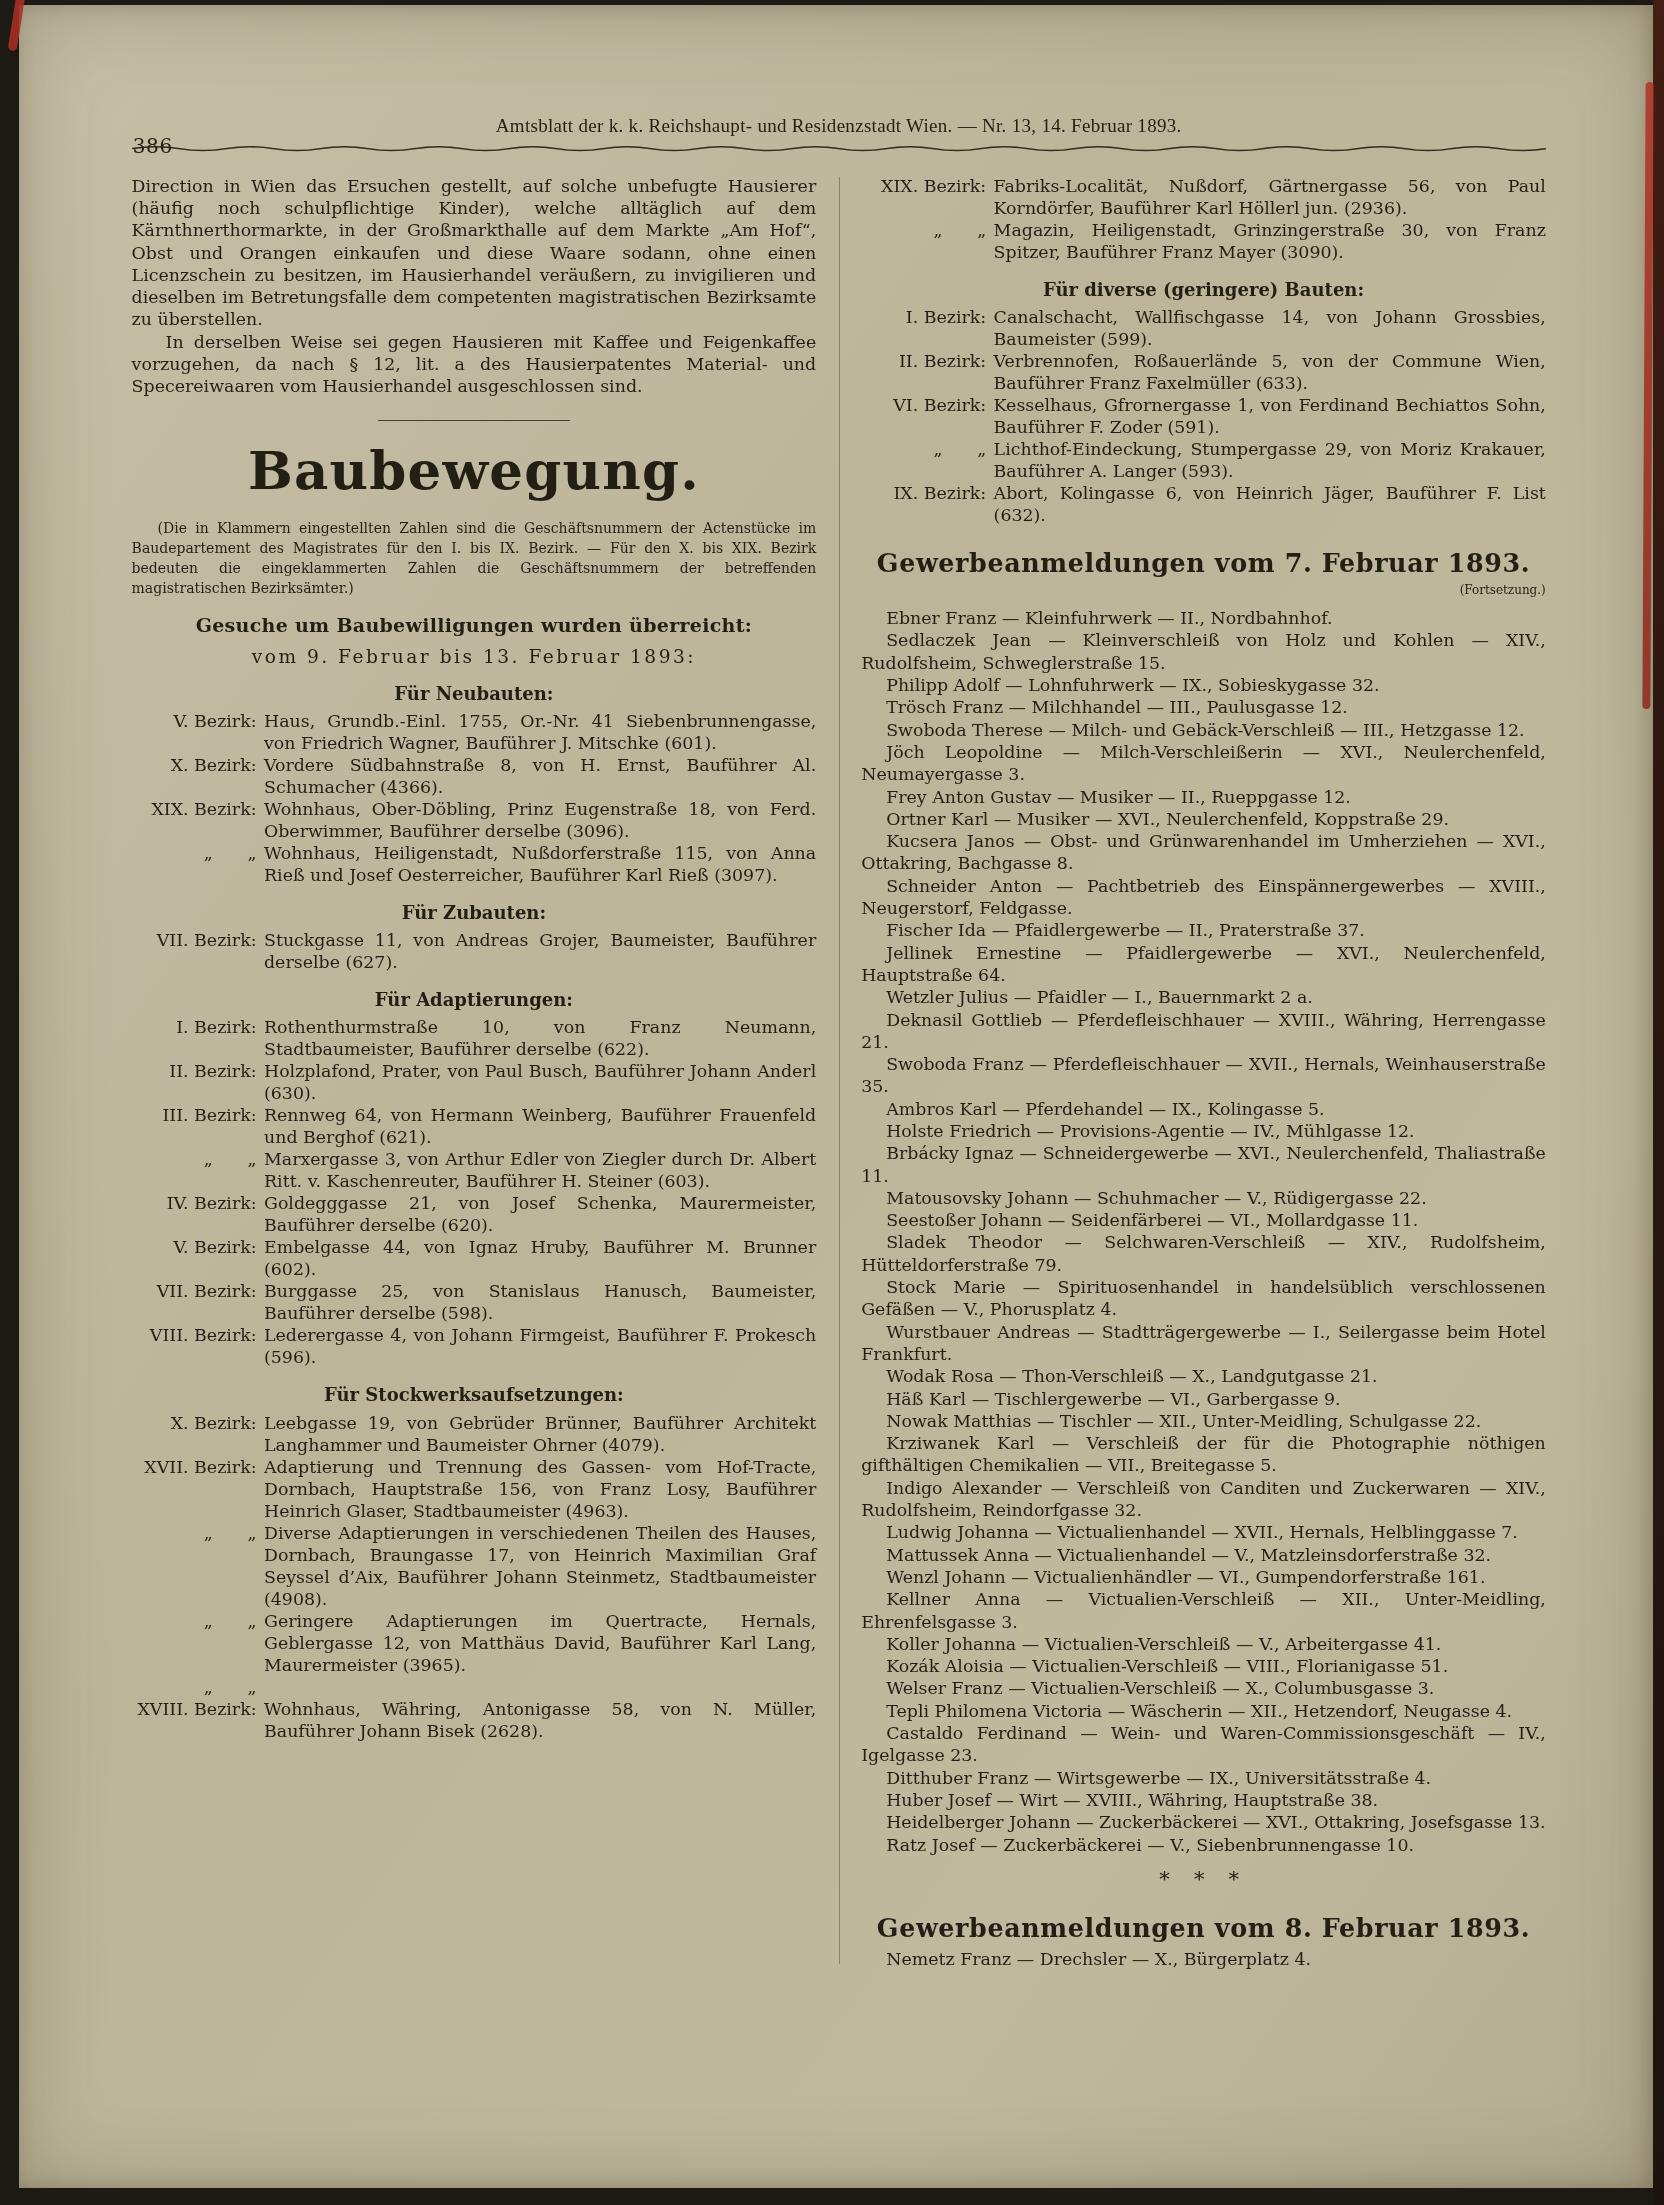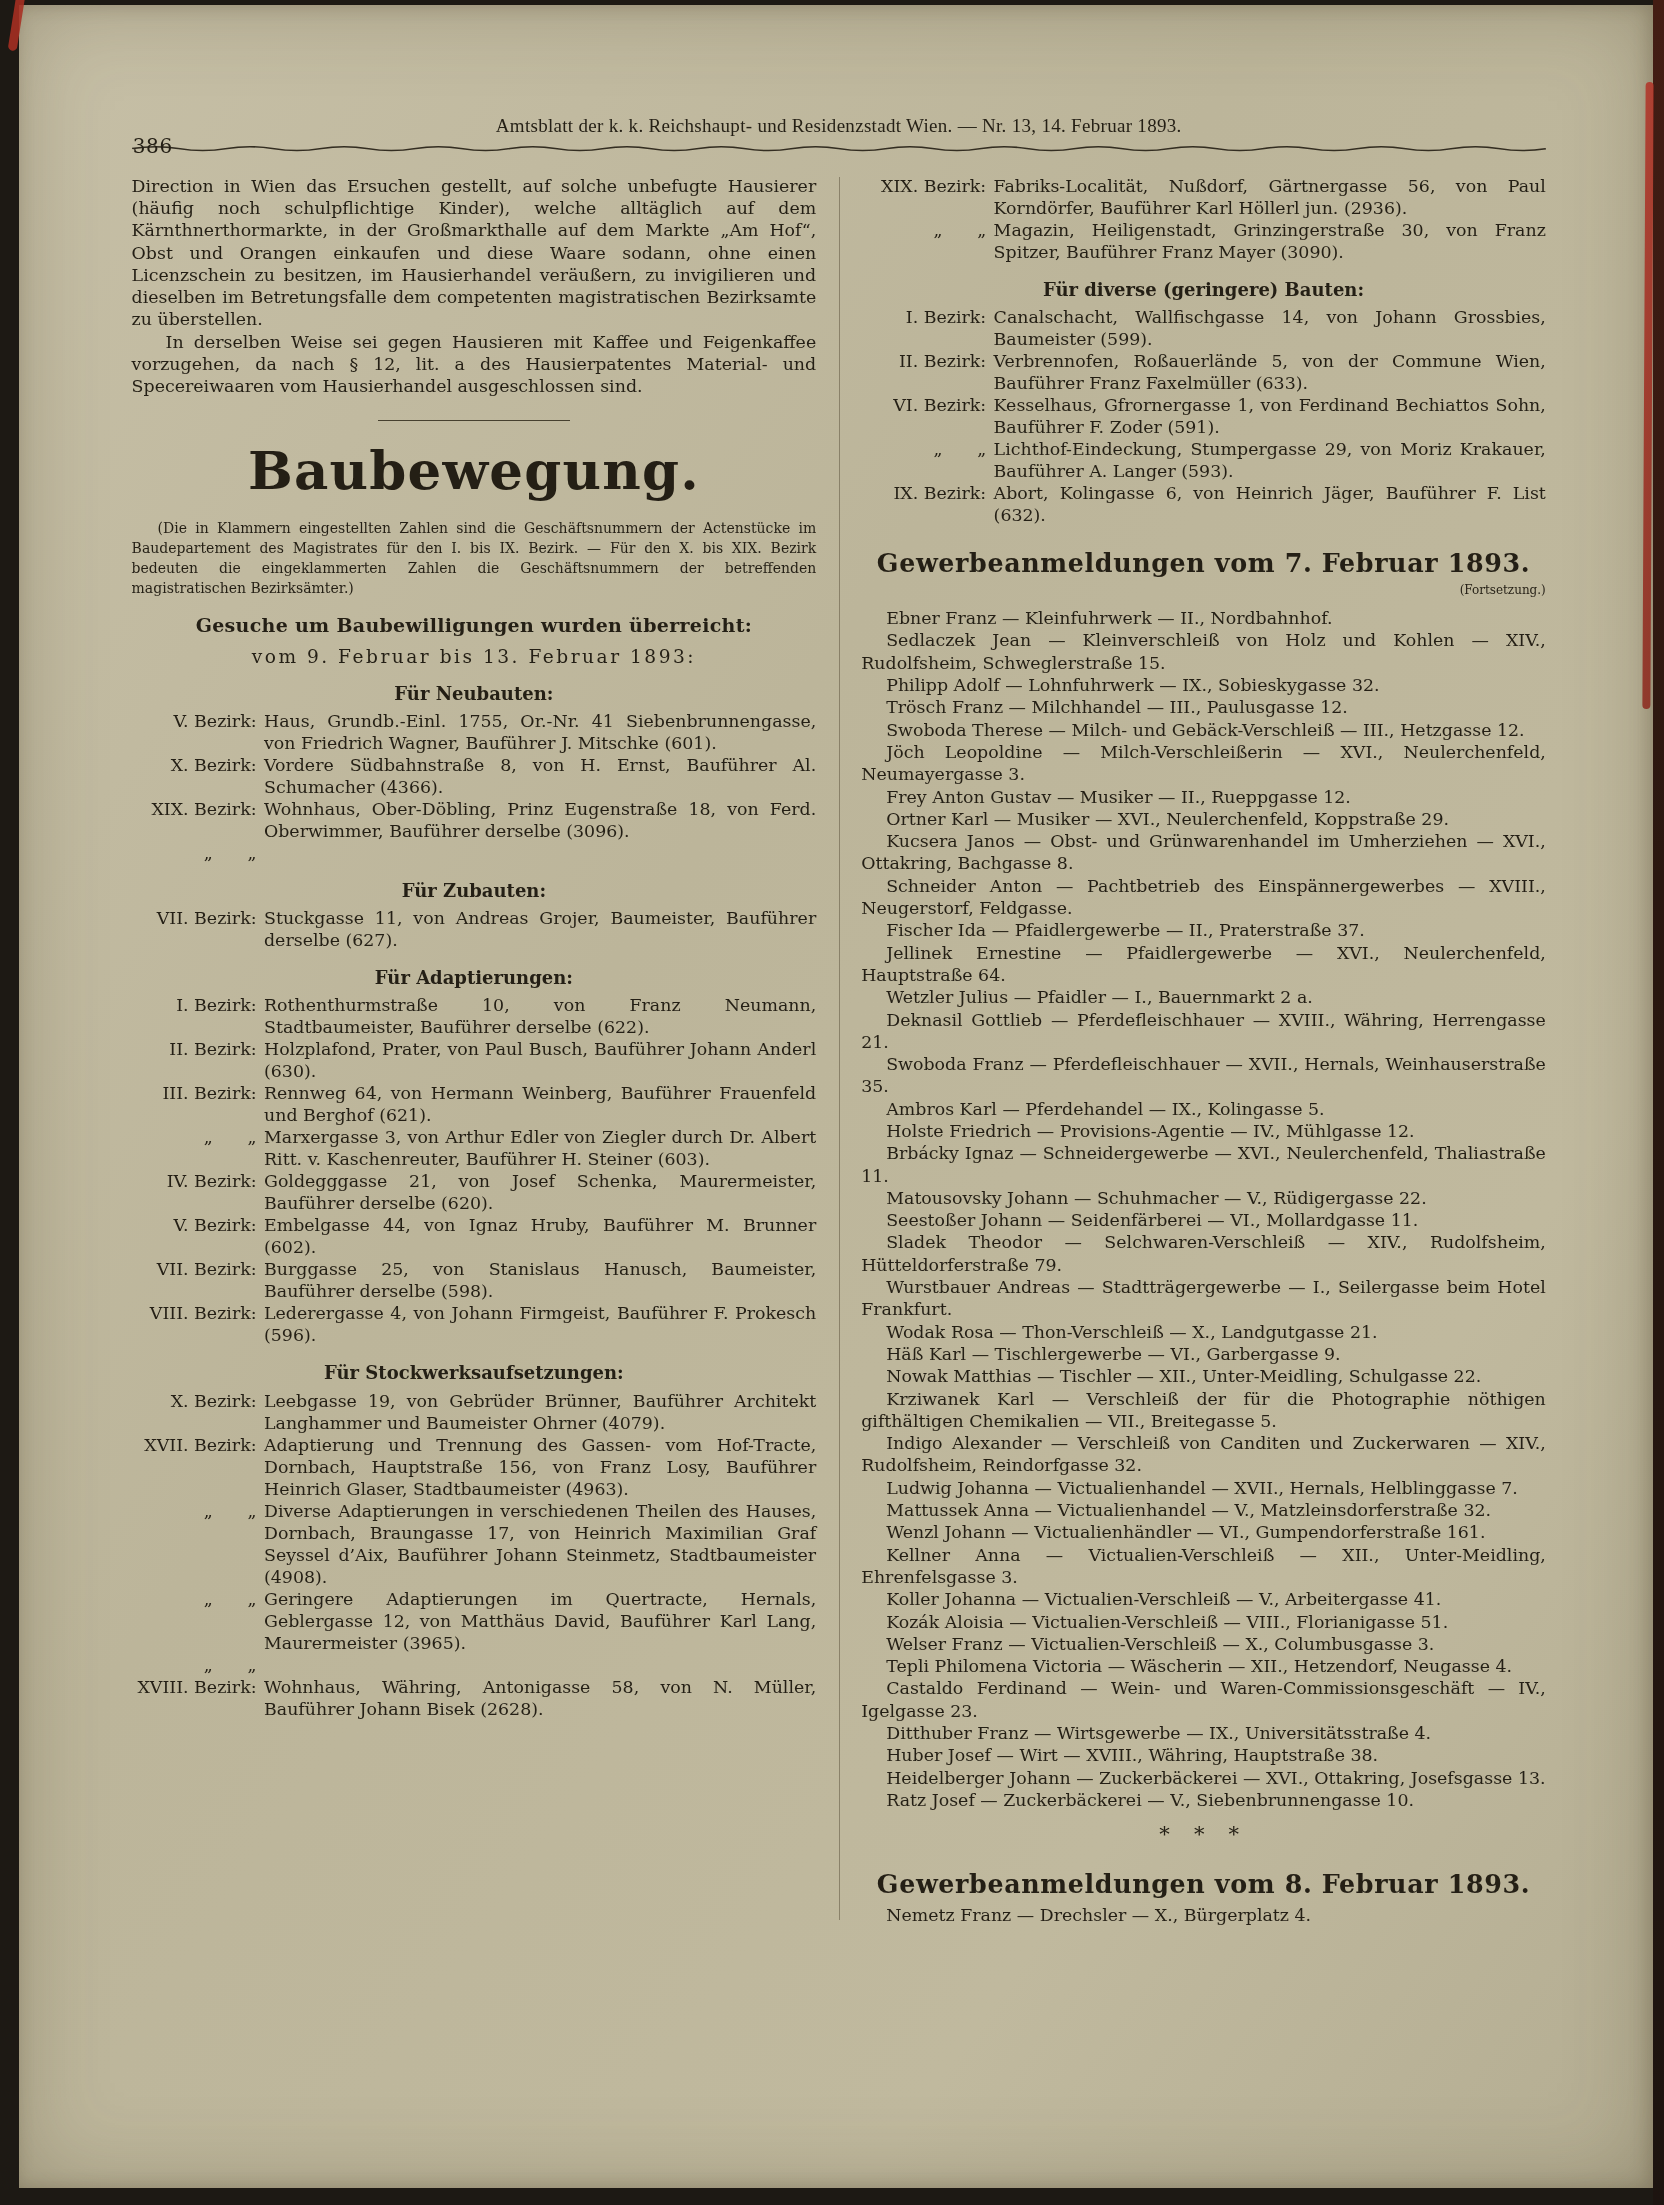--- a/index.html
+++ b/index.html
@@ -125,20 +125,21 @@
                   <span class="entry-text">Vordere Südbahnstraße 8, von H. Ernst, Bauführer Al. Schumacher (4366).</span>
                 </div>
 
                 <div class="entry">
                   <span class="entry-label">XIX. Bezirk:</span>
                   <span class="entry-text">Wohnhaus, Ober-Döbling, Prinz Eugenstraße 18, von Ferd. Oberwimmer, Bauführer derselbe (3096).</span>
                 </div>
 
                 <div class="entry">
                   <span class="entry-label">„  „</span>
+                  <span class="entry-text">Wohnhaus, Heiligenstadt, Nußdorferstraße 115, von Anna Rieß und Josef Oesterreicher, Bauführer Karl Rieß (3097).</span>
                 </div>
               </div>
           </section>
 
           <section>
             <h3 class="sec-head">Für Zubauten:</h3>
             <div class="entries">
 
                 <div class="entry">
                   <span class="entry-label">VII. Bezirk:</span>
@@ -316,20 +317,21 @@
               <p class="trade">Holste Friedrich — Provisions-Agentie — IV., Mühlgasse 12.</p>
 
               <p class="trade">Brbácky Ignaz — Schneidergewerbe — XVI., Neulerchenfeld, Thaliastraße 11.</p>
 
               <p class="trade">Matousovsky Johann — Schuhmacher — V., Rüdigergasse 22.</p>
 
               <p class="trade">Seestoßer Johann — Seidenfärberei — VI., Mollardgasse 11.</p>
 
               <p class="trade">Sladek Theodor — Selchwaren-Verschleiß — XIV., Rudolfsheim, Hütteldorferstraße 79.</p>
 
+              <p class="trade">Stock Marie — Spirituosenhandel in handelsüblich verschlossenen Gefäßen — V., Phorusplatz 4.</p>
 
               <p class="trade">Wurstbauer Andreas — Stadtträgergewerbe — I., Seilergasse beim Hotel Frankfurt.</p>
 
               <p class="trade">Wodak Rosa — Thon-Verschleiß — X., Landgutgasse 21.</p>
 
               <p class="trade">Häß Karl — Tischlergewerbe — VI., Garbergasse 9.</p>
 
               <p class="trade">Nowak Matthias — Tischler — XII., Unter-Meidling, Schulgasse 22.</p>
 
               <p class="trade">Krziwanek Karl — Verschleiß der für die Photographie nöthigen gifthältigen Chemikalien — VII., Breitegasse 5.</p>

